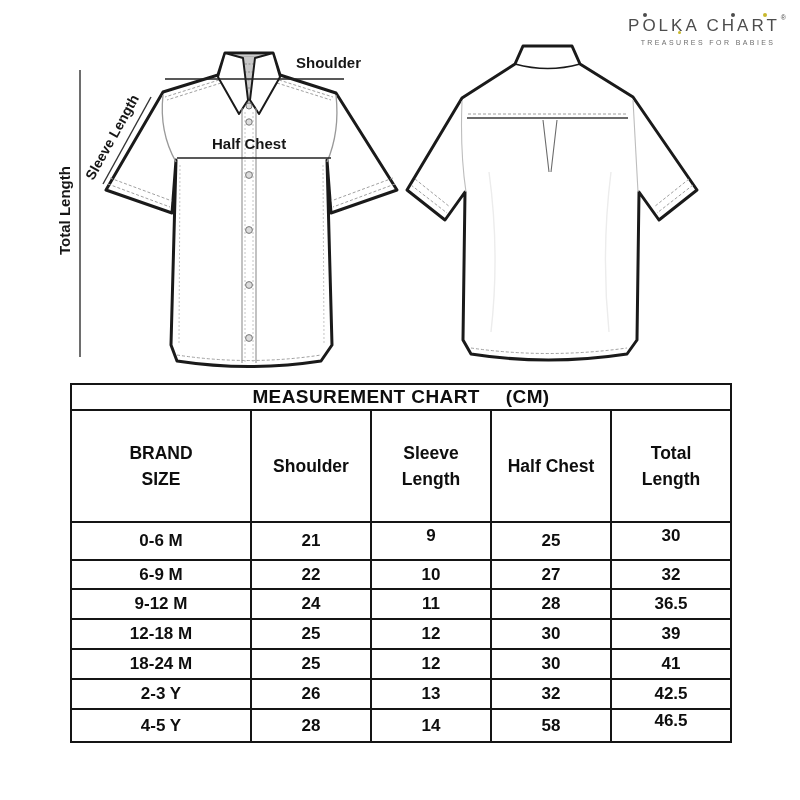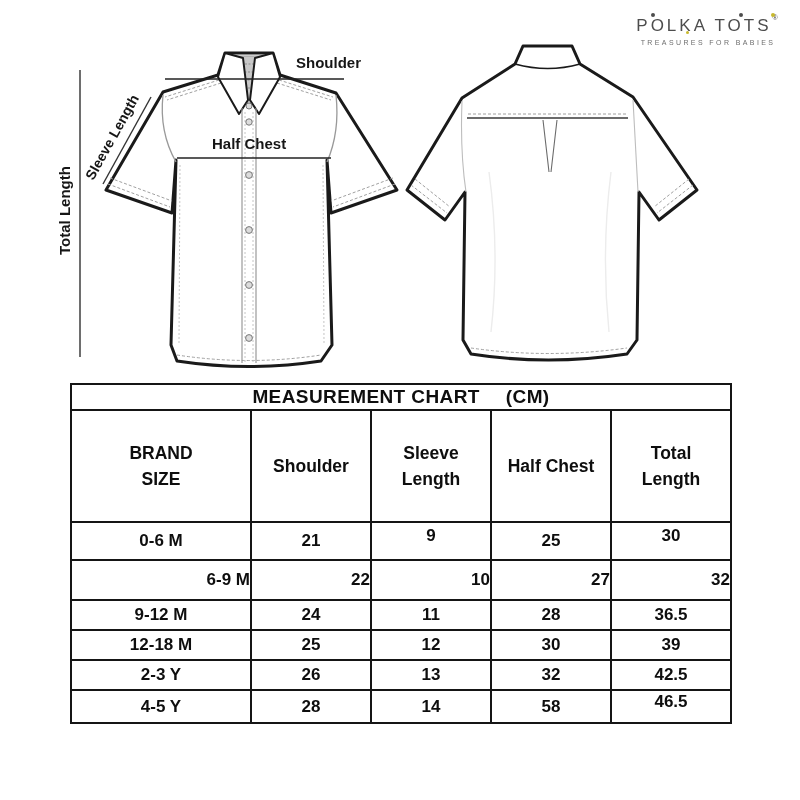--- a/index.html
+++ b/index.html
@@ -44,32 +44,32 @@
   
   .size-table{position:absolute;left:70px;top:383px;width:660px;border-collapse:collapse;
     table-layout:fixed;}
   .size-table td,.size-table th{border:2px solid #151515;text-align:center;vertical-align:middle;
     font-weight:700;color:#0e0e0e;padding:0;}
   .size-table .title-row td{height:26px;font-size:19px;letter-spacing:.4px;}
   .size-table .title-unit{margin-left:26px;}
   .size-table th{height:112px;font-size:17.5px;white-space:pre-line;line-height:1.5;}
   .size-table .r1 td{height:38px;font-size:17px;}
   .size-table .rm td{height:30px;font-size:17px;margin-left:27px;}
-  .size-table .r2 td{height:40px;font-size:17px;text-align:right;}
+  .size-table .r2 td{height:29px;font-size:17px;}
   .size-table .r8 td{height:33px;font-size:17px;}
   .size-table .lift span{position:relative;top:-5px;display:inline-block;}
 </style>
 </head>
 <body>
 
 <div class="canvas">
 
   <div class="logo">
     <div class="brand">
-      <span>POLKA TOTS</span><sup>®</sup>
+      <span>POLKA CHART</span><sup>®</sup>
       <span class="dot d1"></span>
       <span class="dot d2"></span>
       <span class="dot d3"></span>
       <span class="dot d4"></span>
     </div>
     <div class="tagline">TREASURES FOR BABIES</div>
   </div>
 
   <div class="diagram">
 
@@ -188,20 +188,27 @@
       <td>36.5</td>
     </tr>
     <tr class="rm">
       <td>12-18 M</td>
       <td>25</td>
       <td>12</td>
       <td>30</td>
       <td>39</td>
     </tr>
     <tr class="rm">
+      <td>18-24 M</td>
+      <td>25</td>
+      <td>12</td>
+      <td>30</td>
+      <td>41</td>
+    </tr>
+    <tr class="rm">
       <td>2-3 Y</td>
       <td>26</td>
       <td>13</td>
       <td>32</td>
       <td>42.5</td>
     </tr>
     <tr class="r8">
       <td>4-5 Y</td>
       <td>28</td>
       <td>14</td>

